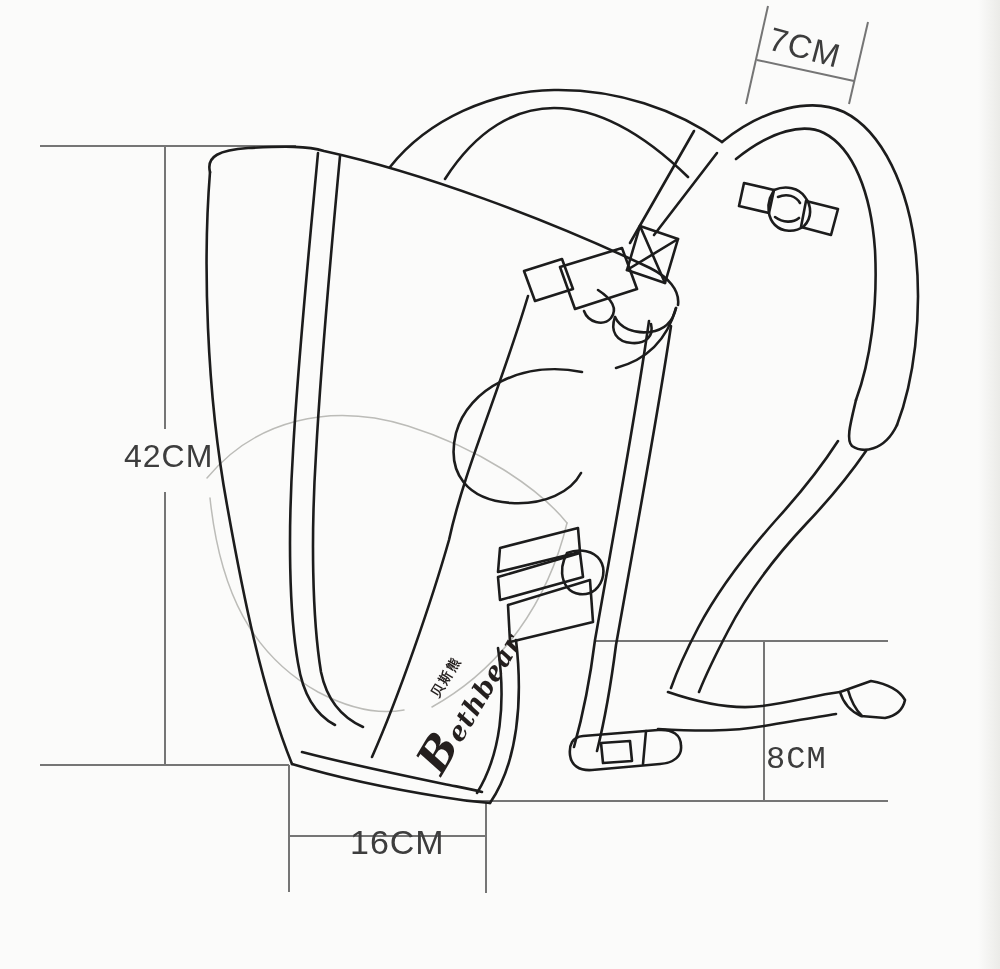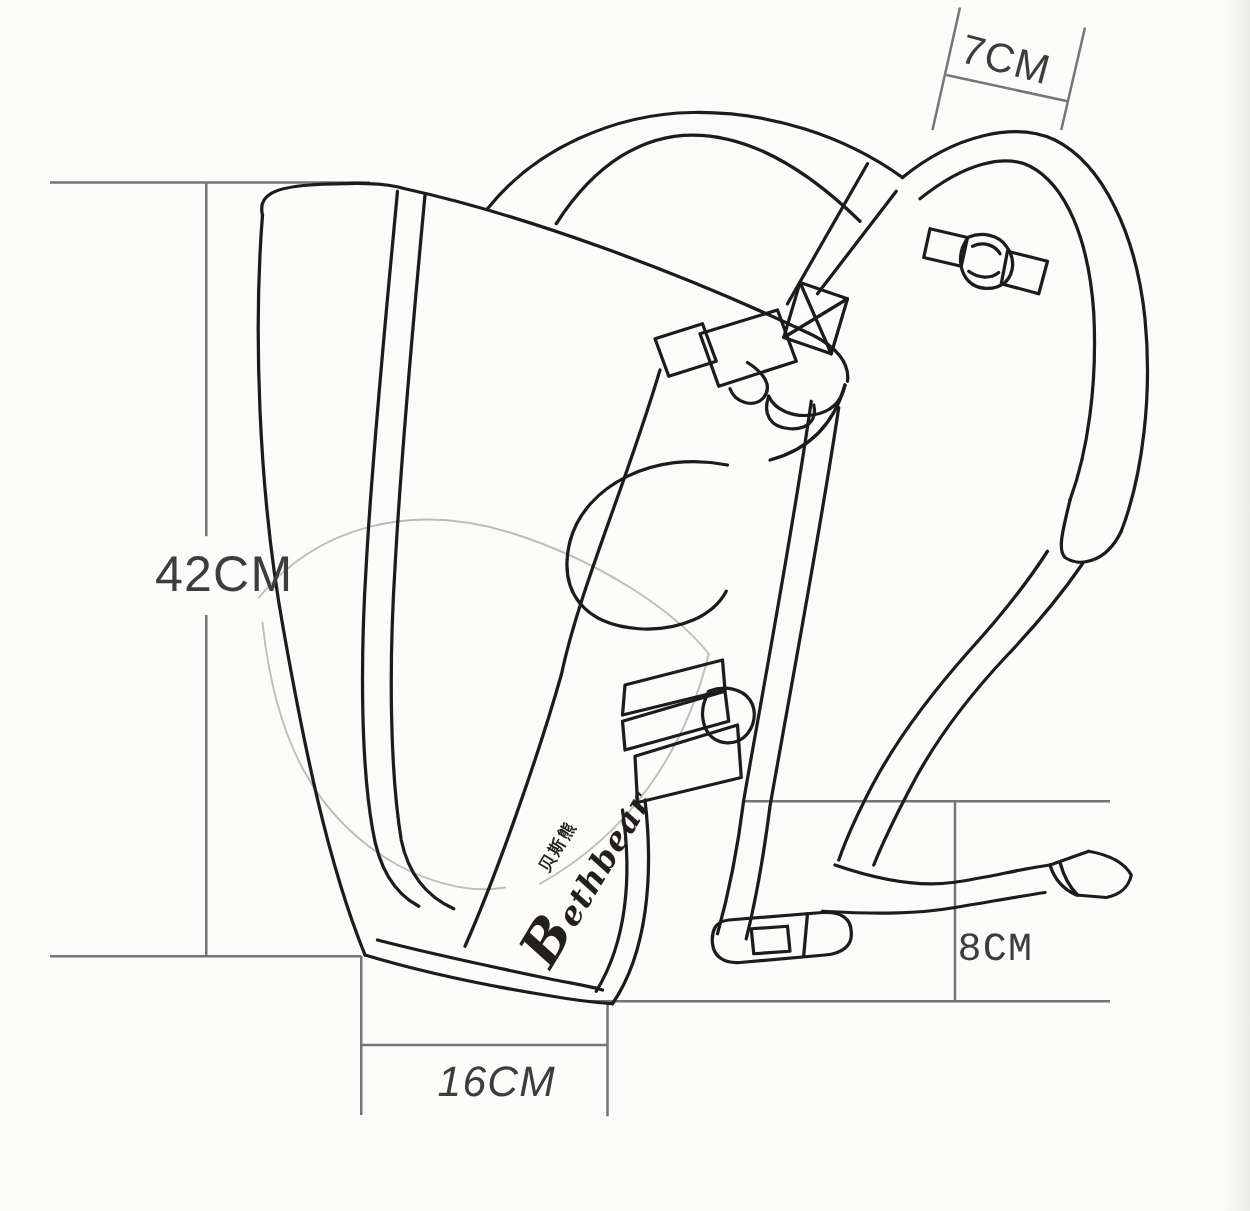--- a/index.html
+++ b/index.html
@@ -12,23 +12,23 @@
     content:"";position:absolute;top:0;right:0;width:22px;height:100%;
     background:linear-gradient(90deg, rgba(205,205,198,0) 0%, rgba(205,205,198,0.35) 100%);
     pointer-events:none;
   }
   svg.art{position:absolute;left:0;top:0;}
   .dim-label{
     position:absolute;color:#3d3d3d;font-weight:400;
     letter-spacing:1px;line-height:1;white-space:nowrap;
   }
   .lbl-7cm{left:774px;top:22px;font-size:33px;transform:rotate(15deg);transform-origin:0 0;}
-  .lbl-42cm{left:124px;top:440px;font-size:40px;}
+  .lbl-42cm{left:124px;top:440px;font-size:32px;}
   .lbl-8cm{left:766px;top:744px;font-size:32px;font-family:Liberation Mono, monospace;}
-  .lbl-16cm{left:350px;top:849px;font-size:34px;font-style:italic;}
+  .lbl-16cm{left:350px;top:825px;font-size:34px;}
   .logo{
     position:absolute;left:368px;top:668px;width:185px;height:56px;
     transform:rotate(-59deg);transform-origin:50% 50%;
     display:flex;flex-direction:column;align-items:center;justify-content:center;
     color:#241f1e;
   }
   .logo-cn{
     font-family:"DejaVu Sans",sans-serif;font-size:13px;font-weight:700;
     letter-spacing:2px;margin-bottom:0px;margin-left:18px;
   }

